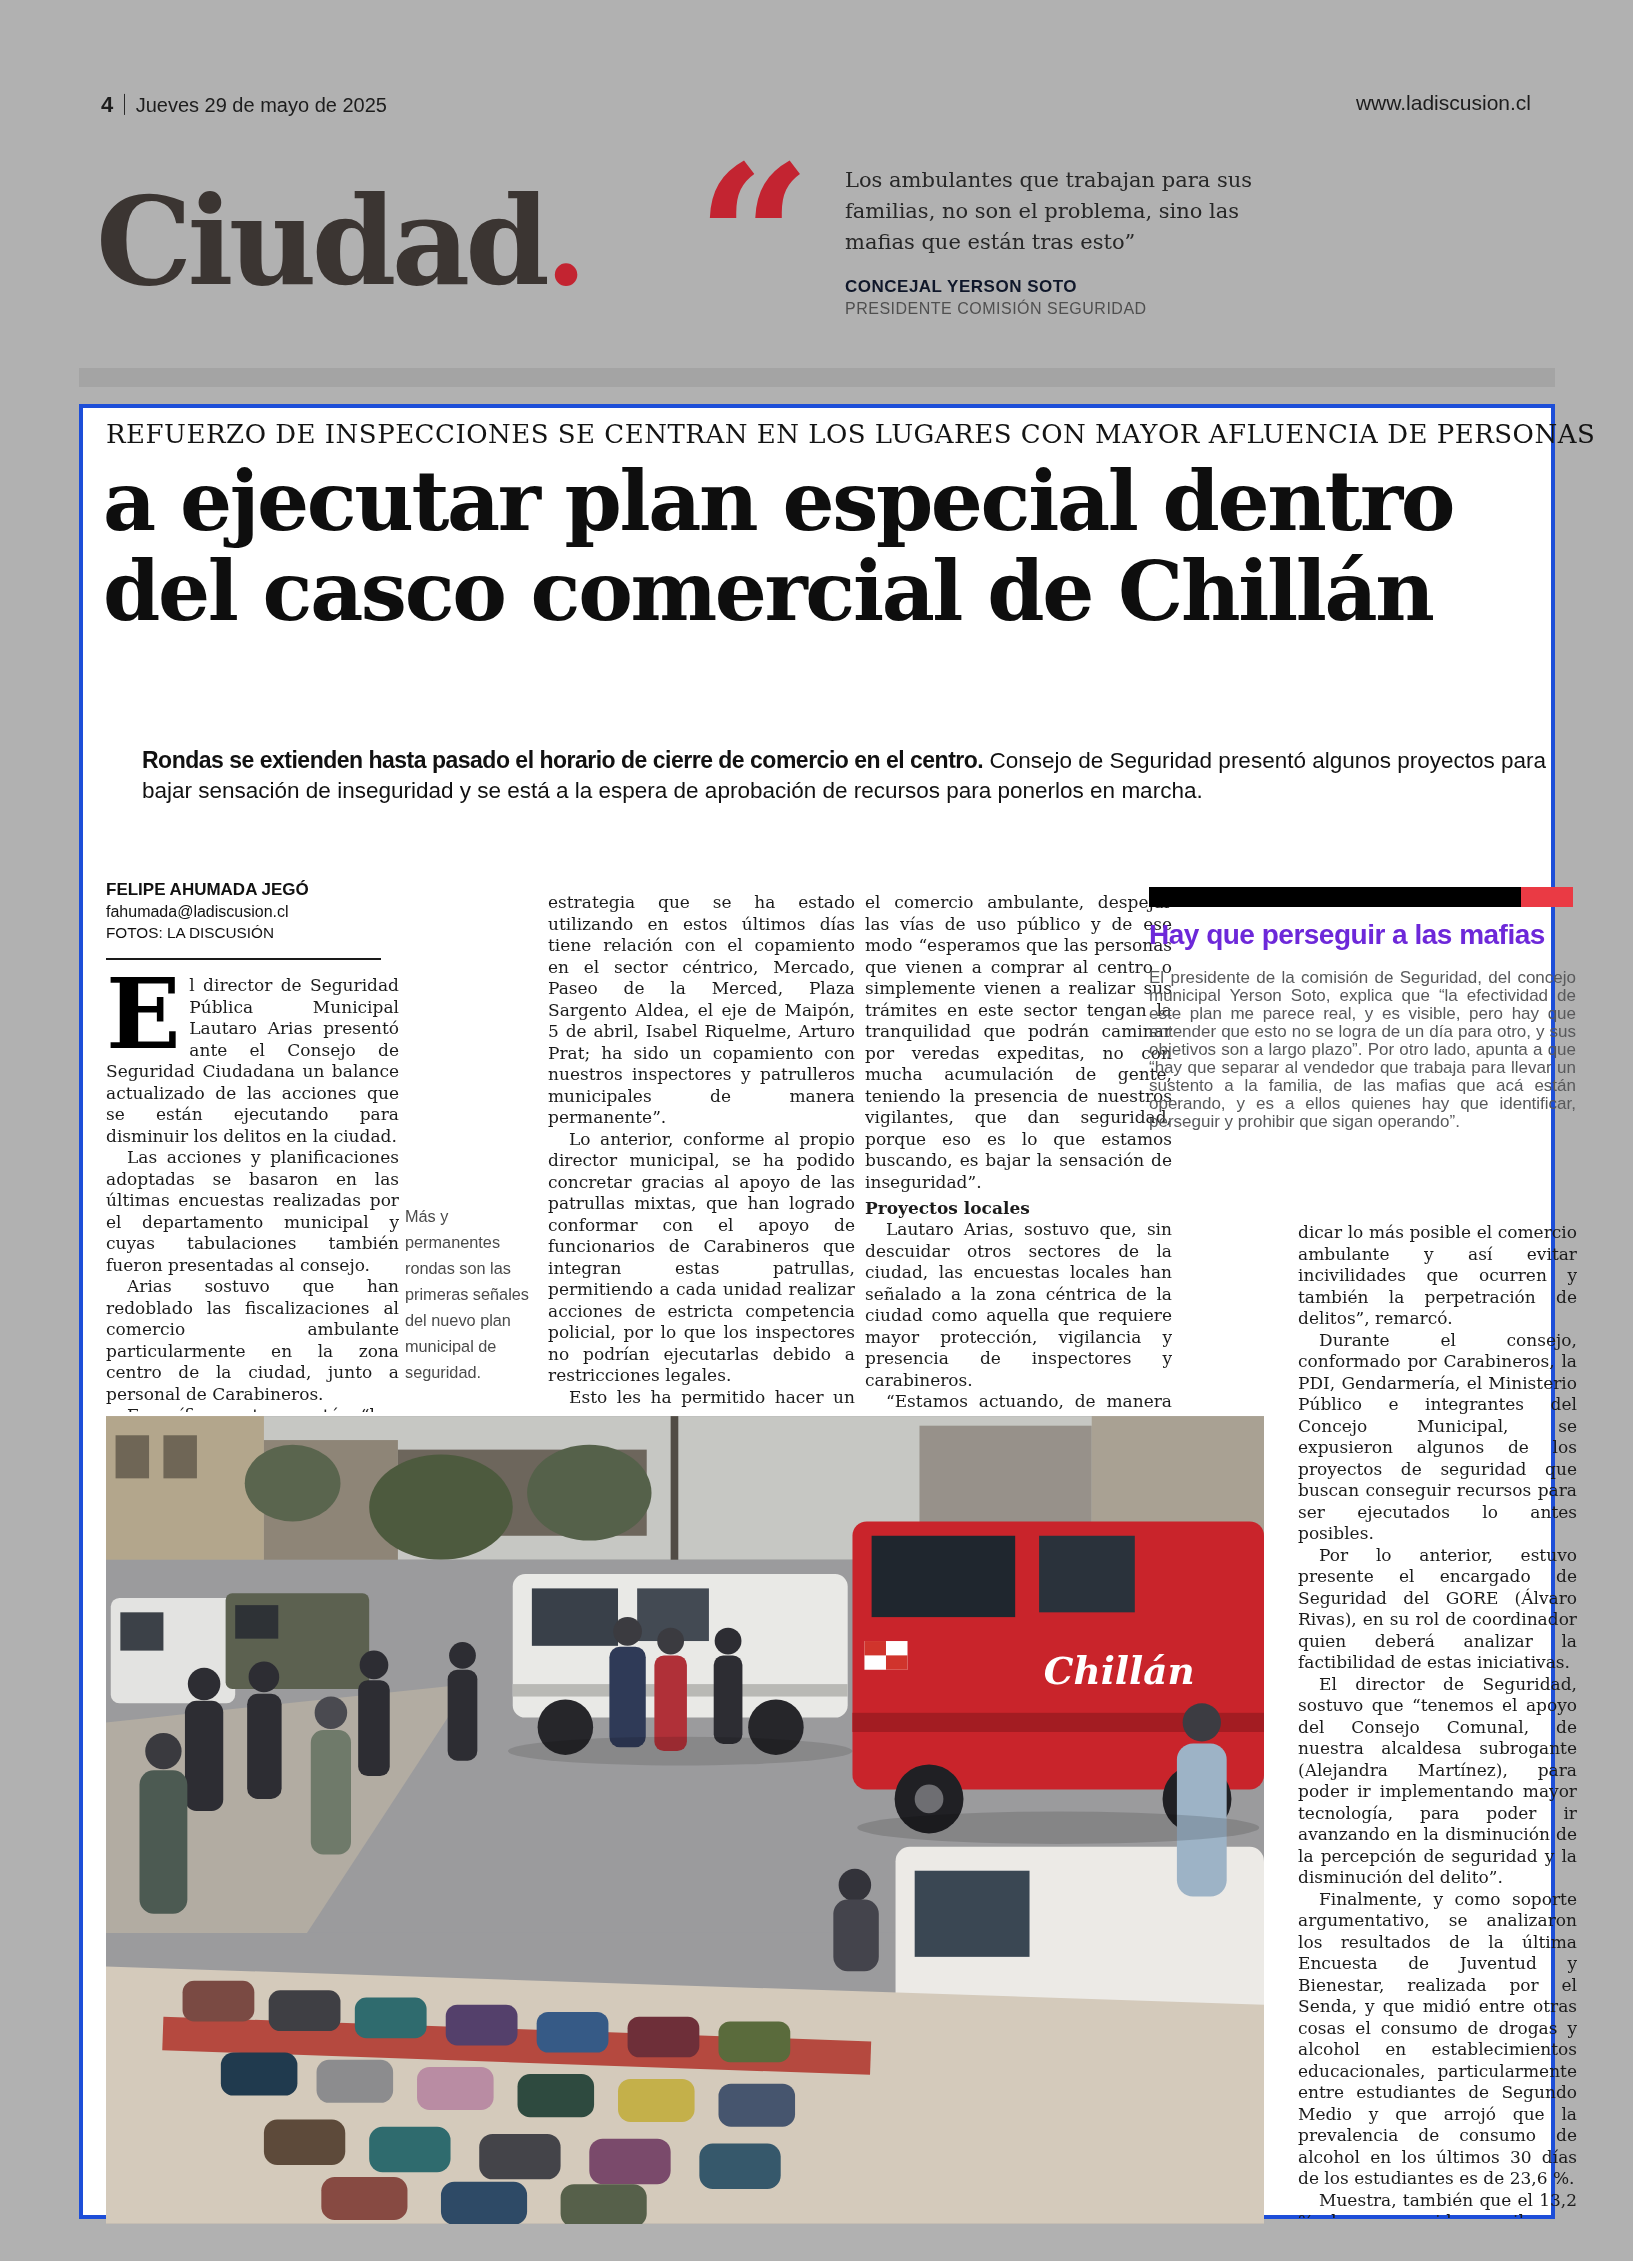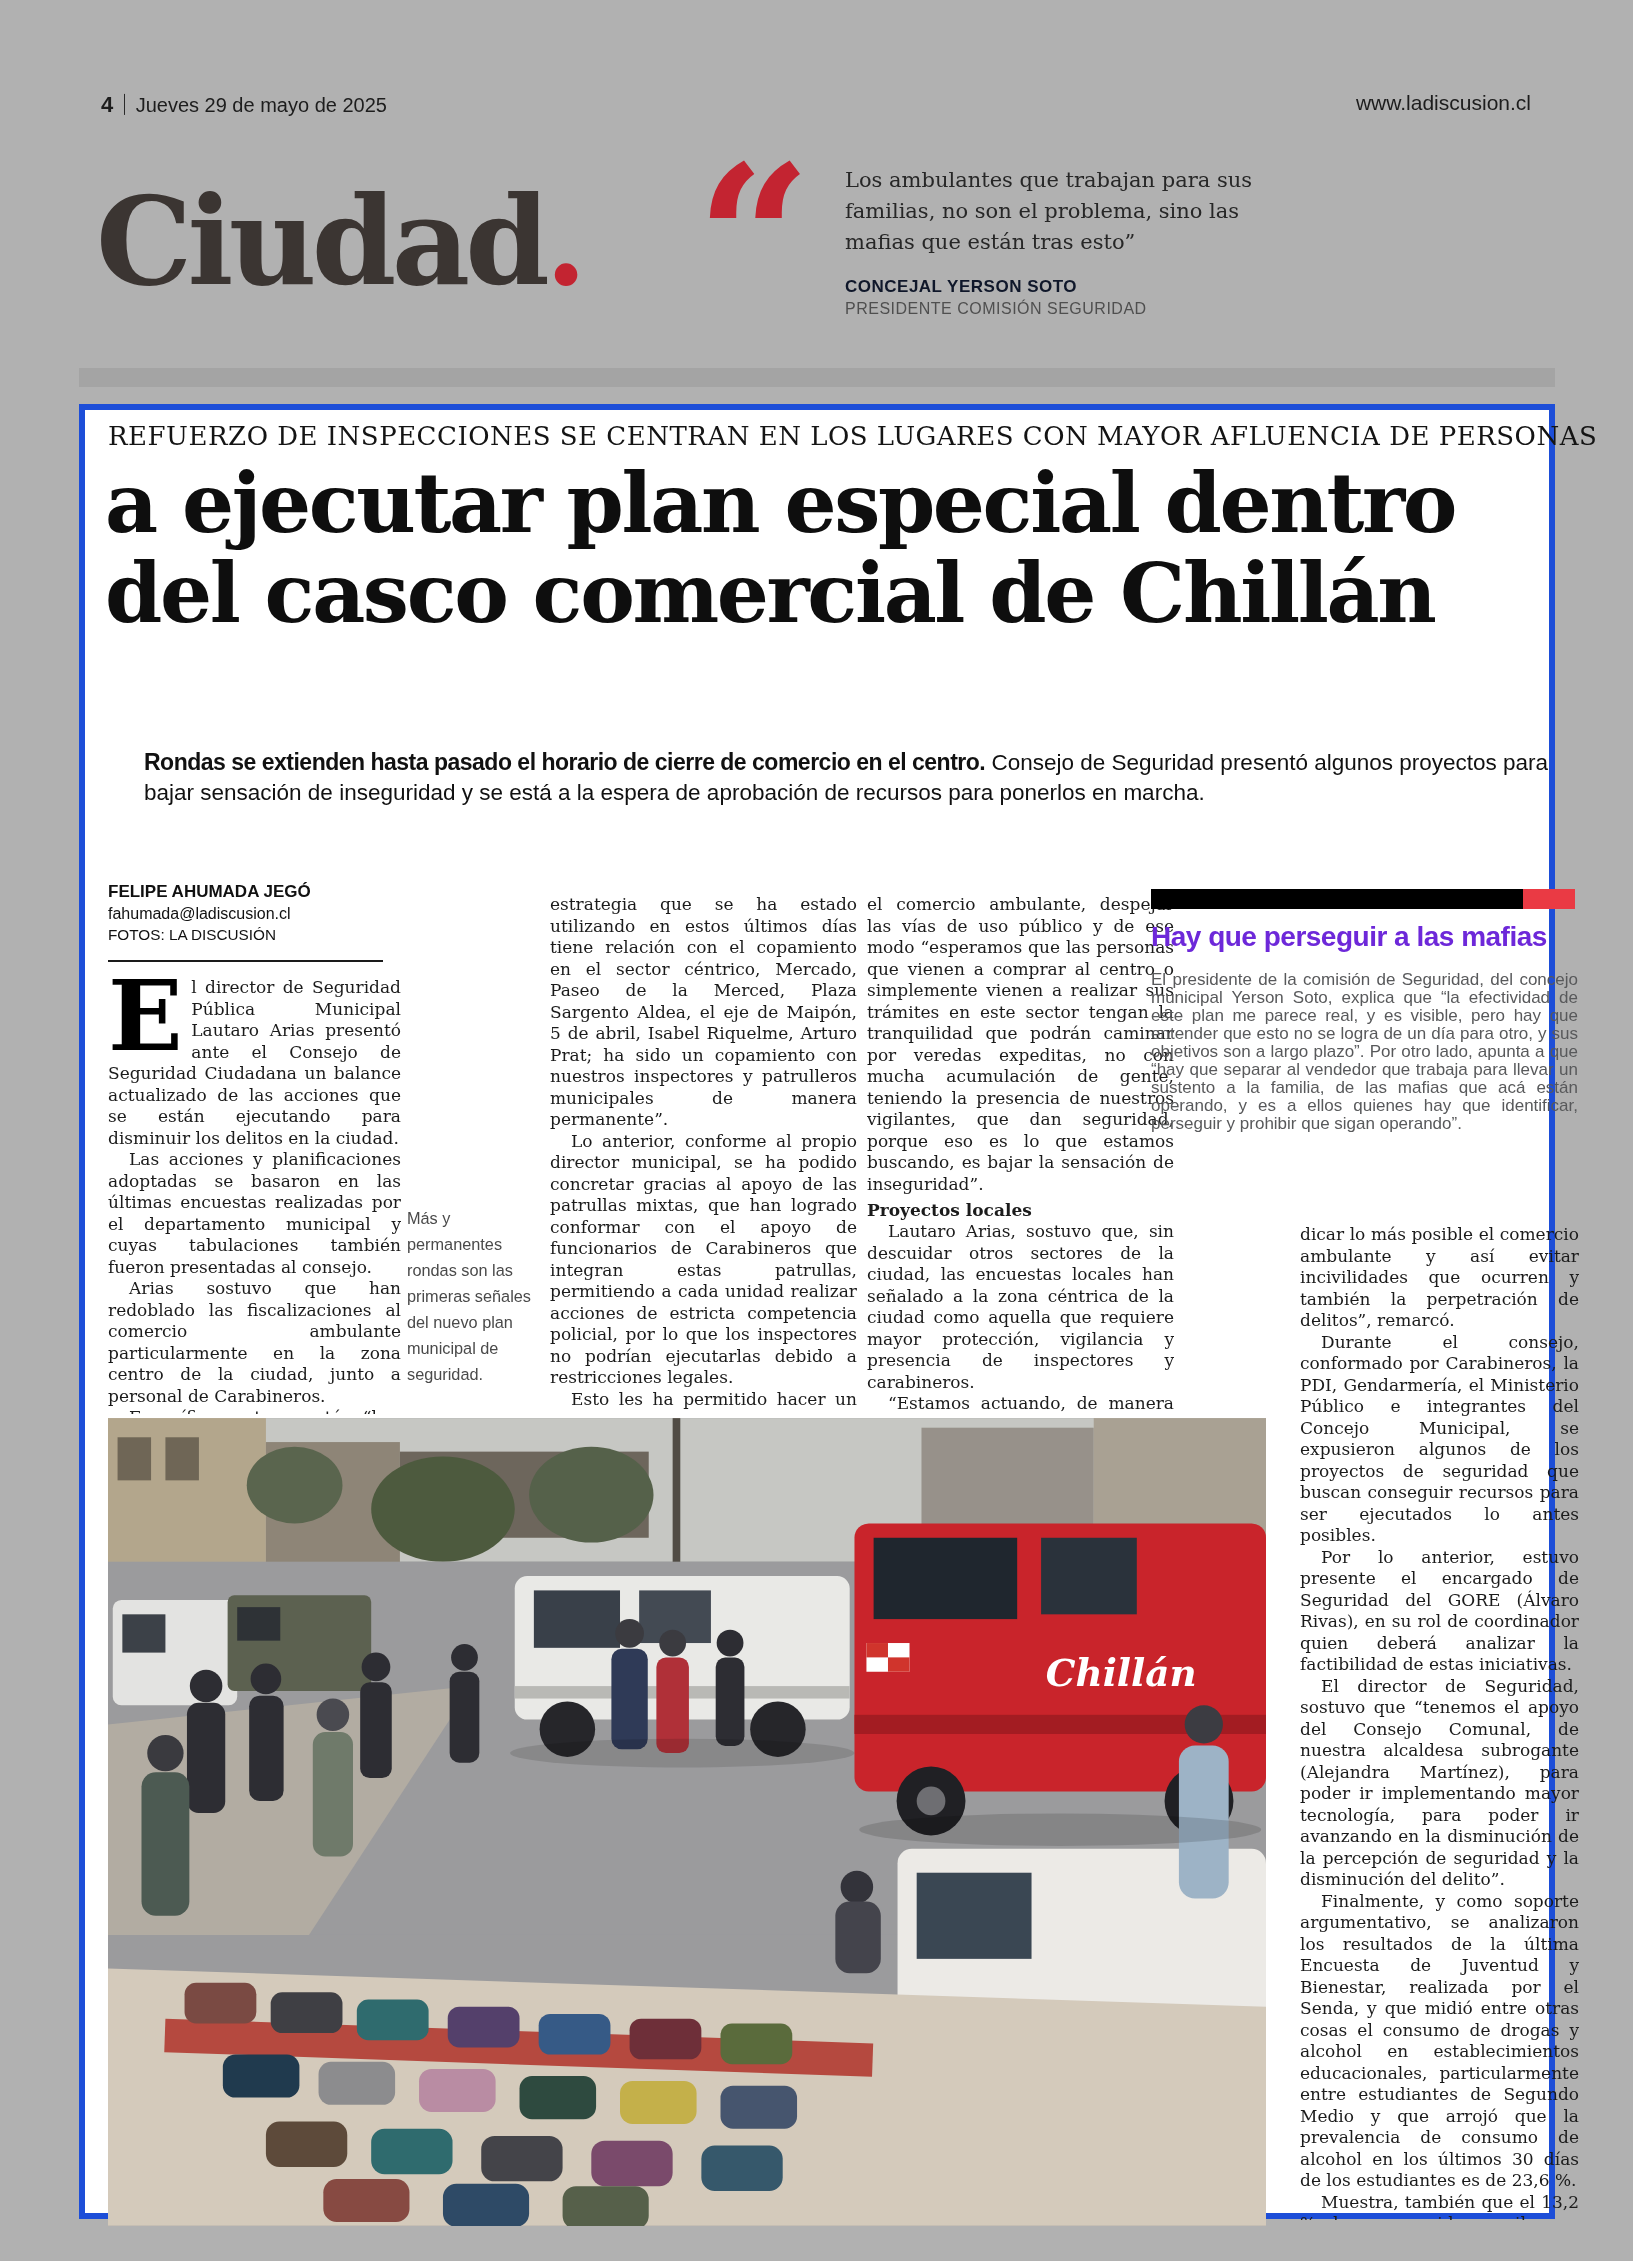--- a/index.html
+++ b/index.html
@@ -22,21 +22,21 @@
            font-size:201px;line-height:1;color:#c32431;}
   .pq-text{position:absolute;left:845px;top:165px;width:450px;font-family:"DejaVu Serif",serif;
            font-size:21px;line-height:31px;color:#272727;}
   .pq-author{position:absolute;left:845px;top:277px;font-size:17px;font-weight:bold;color:#0f172a;letter-spacing:0.5px;}
   .pq-role{position:absolute;left:845px;top:300px;font-size:16px;color:#4f4f4f;letter-spacing:0.5px;}
 
   .section-bar{position:absolute;left:79px;top:368px;width:1476px;height:19px;background:#a4a4a4;}
 
   
   .card{position:absolute;left:79px;top:404px;width:1476px;height:1815px;background:#ffffff;
-        border:6px solid #1d4ed8;box-sizing:border-box;}
+        border:4px solid #1d4ed8;box-sizing:border-box;}
 
   .kicker{position:absolute;left:23px;top:10.5px;width:1436px;font-family:"DejaVu Serif",serif;
           font-size:26px;letter-spacing:0.5px;color:#141414;white-space:nowrap;}
 
   .headline{position:absolute;left:20px;top:48px;width:1436px;font-family:"DejaVu Serif",serif;
             font-weight:bold;font-size:82px;line-height:90px;letter-spacing:-2.4px;color:#0e0e0e;}
 
   .lede{position:absolute;left:23px;top:337px;width:1434px;font-size:22.5px;line-height:30px;color:#111;margin-left:36px;}
   .lede b{font-size:23px;letter-spacing:-0.5px;}
 

